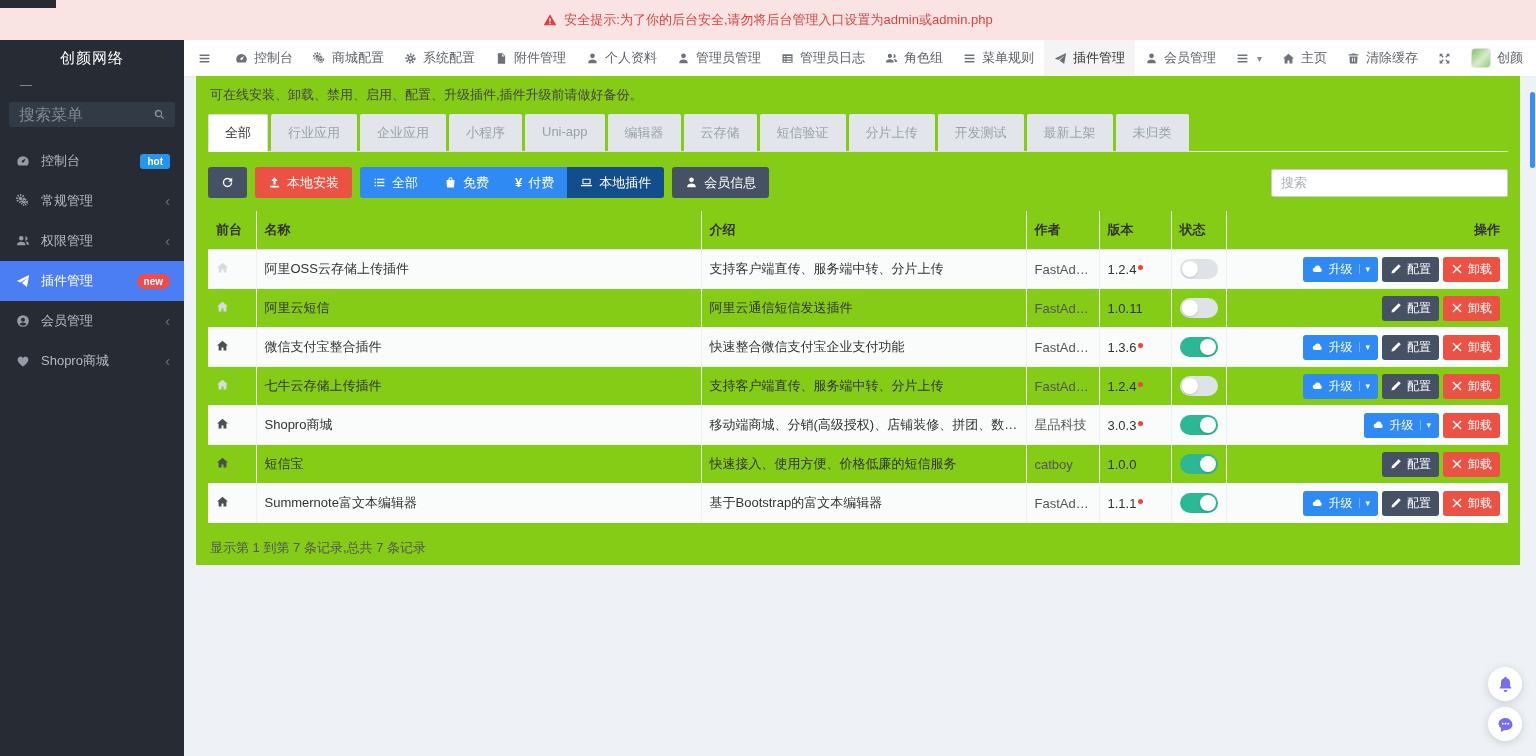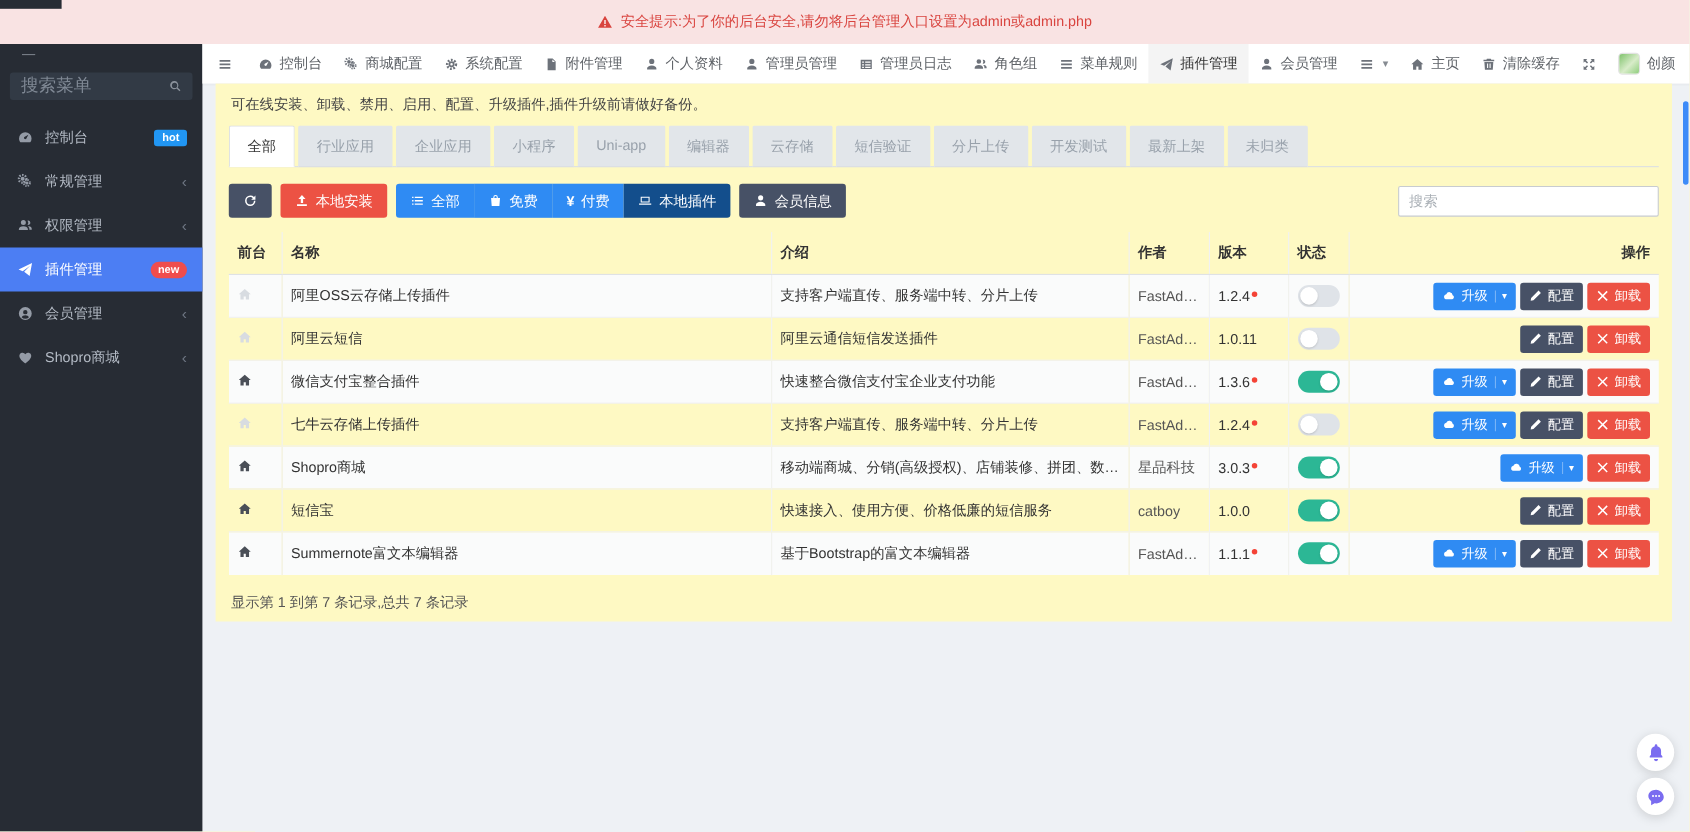--- a/index.html
+++ b/index.html
@@ -42,21 +42,21 @@
   .nav-item .icon { color:#6d727a; font-size:13px; }
   .nav-item.active { background:#f4f4f4; color:#333; }
   .hamburger { padding:0 14px; font-size:14px; }
   #nav-left { display:flex; }
   .nav-right { margin-left:auto; display:flex; align-items:center; padding-right:6px; }
   .avatar { width:20px; height:20px; border-radius:4px; background:linear-gradient(135deg,#7ec26b 0%,#d8ecc9 55%,#8fce7d 100%); border:1px solid #e2e2e2; }
   .caret { font-size:10px; color:#868b92; margin-left:2px; }
 
   
   .content { flex:1; padding:0 16px 0 12px; position:relative; }
-  .panel { background:#fef9c3; height:489px; padding:6px 12px 0; overflow:hidden; }
+  .panel { background:#84cc16; height:489px; padding:6px 12px 0; overflow:hidden; }
   .desc { color:#444; padding:4px 2px 10px; }
   .tabs { display:flex; border-bottom:1px solid #dcdfe3; }
   .tab { color:#98a1ab; background:#e2e6ea; padding:9px 16px; margin-right:3px; cursor:pointer; border:1px solid transparent; border-bottom:1px solid #dcdfe3; margin-bottom:-1px; border-radius:2px 2px 0 0; }
   .tab.active { background:#fff; color:#333; border-color:#dcdfe3; border-bottom-color:#fff; }
 
   .toolbar { display:flex; align-items:center; margin:15px 0 13px; }
   #toolbar-buttons { display:flex; align-items:center; gap:8px; }
   .btn { height:31px; border:none; border-radius:3px; color:#fff; font-size:13px; display:inline-flex; align-items:center; gap:6px; padding:0 13px; cursor:pointer; font-family:inherit; }
   .btn .icon { font-size:13px; }
   .btn-dark { background:#475166; }
@@ -112,20 +112,21 @@
       <svg viewBox="0 0 16 16">
         <path fill-rule="evenodd" d="M8 1.5 15.2 14H.8L8 1.5zM7.2 6v4h1.6V6H7.2zm0 5.2v1.6h1.6v-1.6H7.2z"></path>
       </svg>
     </span>
   <span>安全提示:为了你的后台安全,请勿将后台管理入口设置为admin或admin.php</span>
 </div>
 <div class="corner-strip"></div>
 
 <div class="app">
   <aside class="sidebar">
+    <div class="brand">创颜网络</div>
     <div class="dash">—</div>
     <div class="side-search">
       <input placeholder="搜索菜单" style="">
       <span class="icon">
           <svg viewBox="0 0 16 16">
             <path fill-rule="evenodd" d="M10.4 9.3a4.6 4.6 0 1 0-1.1 1.1l3.2 3.2 1.1-1.1-3.2-3.2zM7 9.9A2.9 2.9 0 1 1 7 4a2.9 2.9 0 0 1 0 5.9z"></path>
           </svg>
         </span>
     </div>
     <nav id="sidebar-menu">

